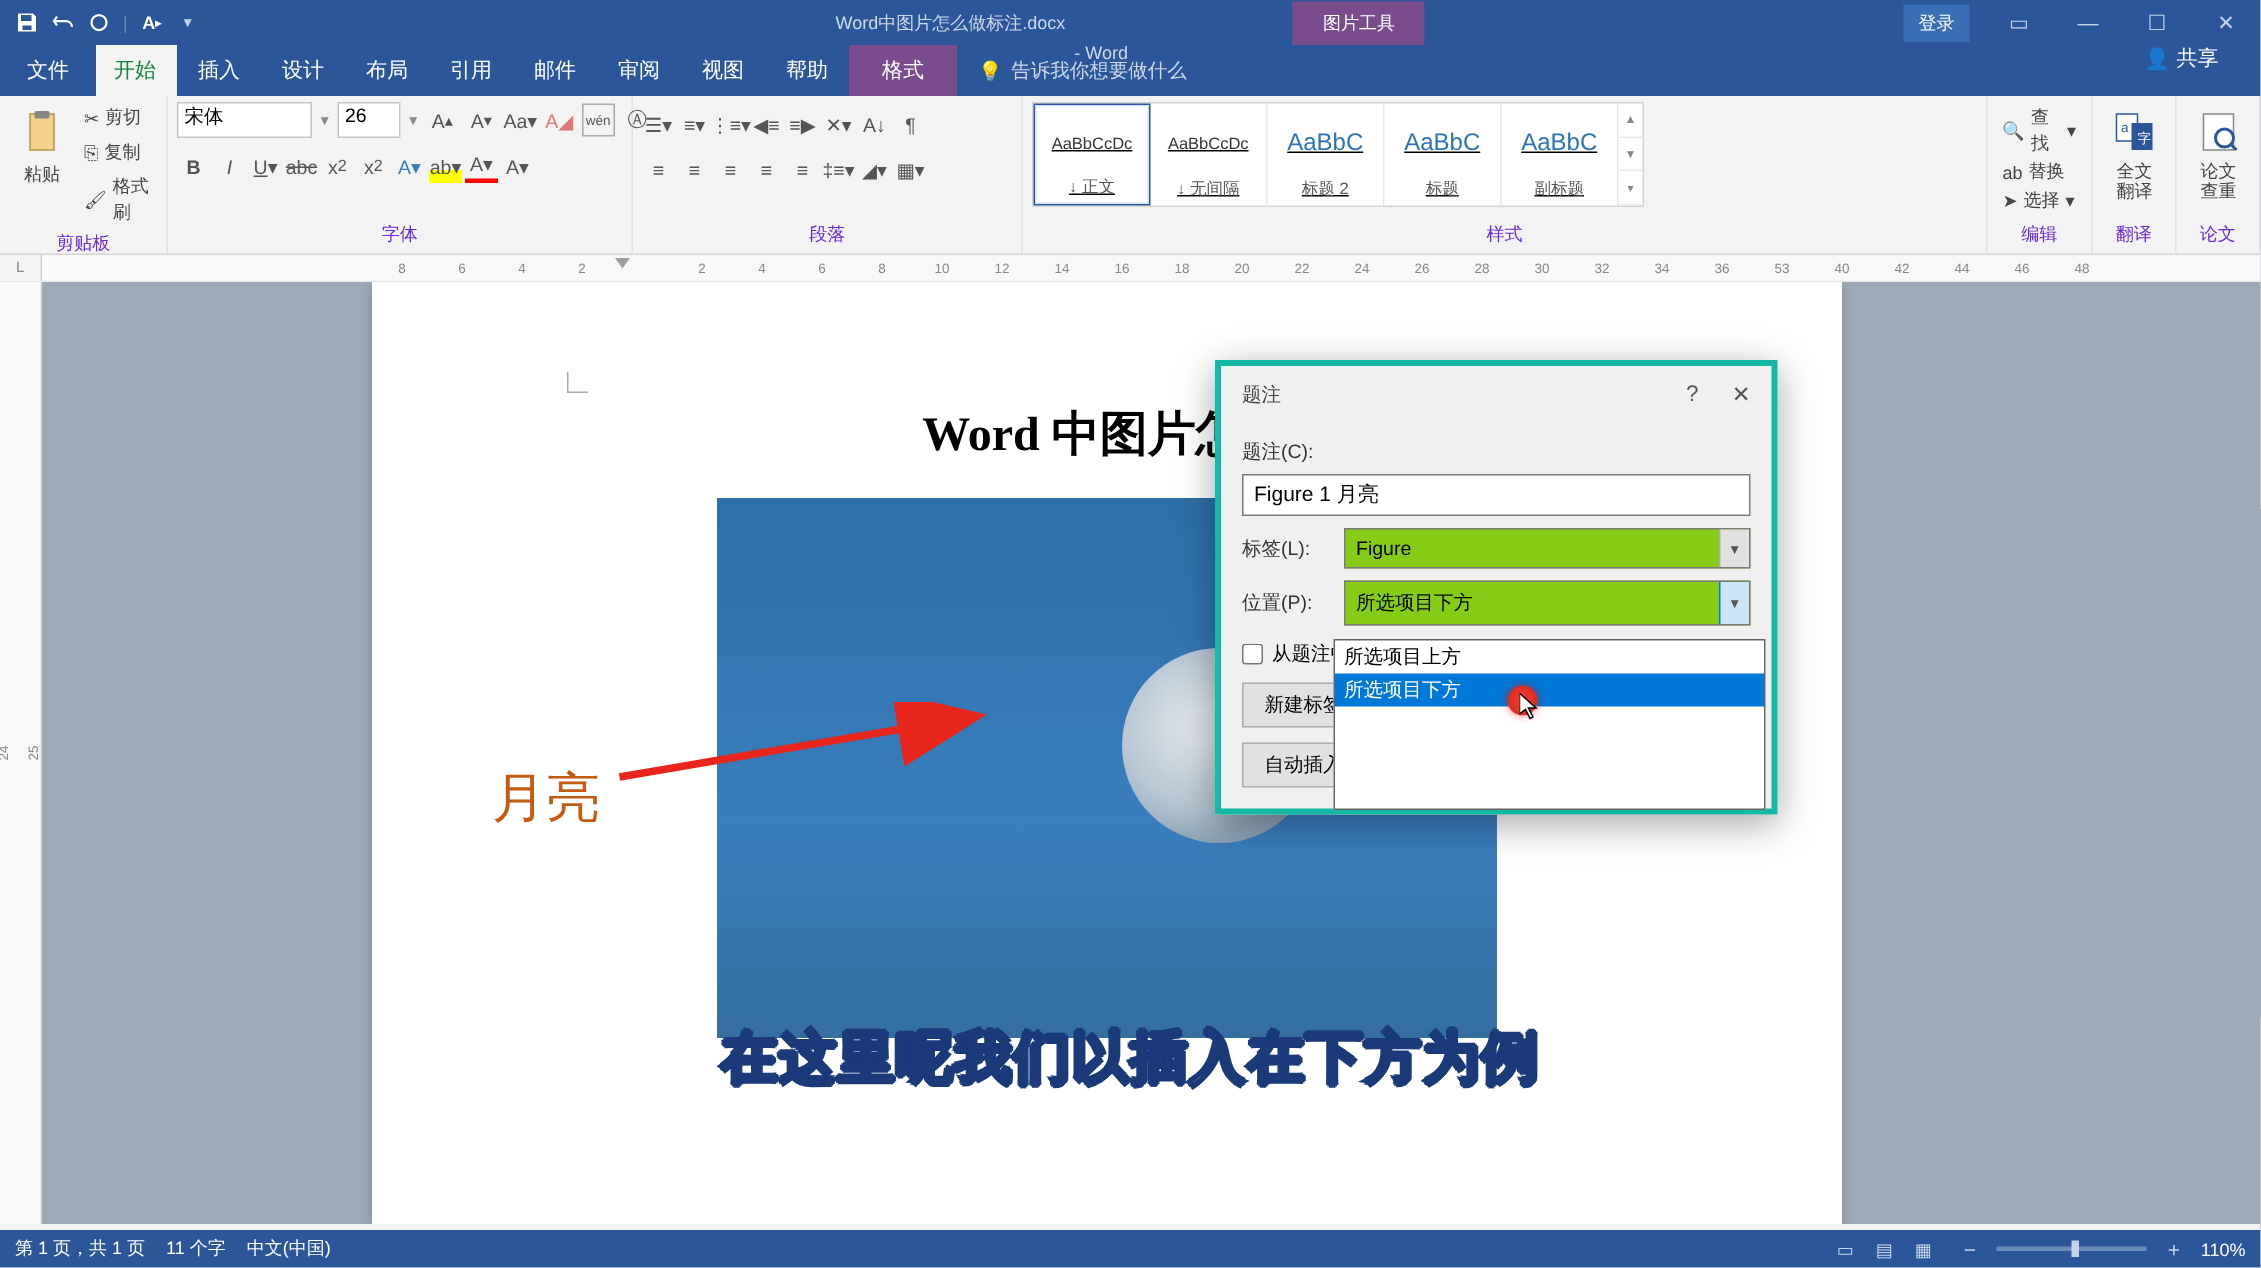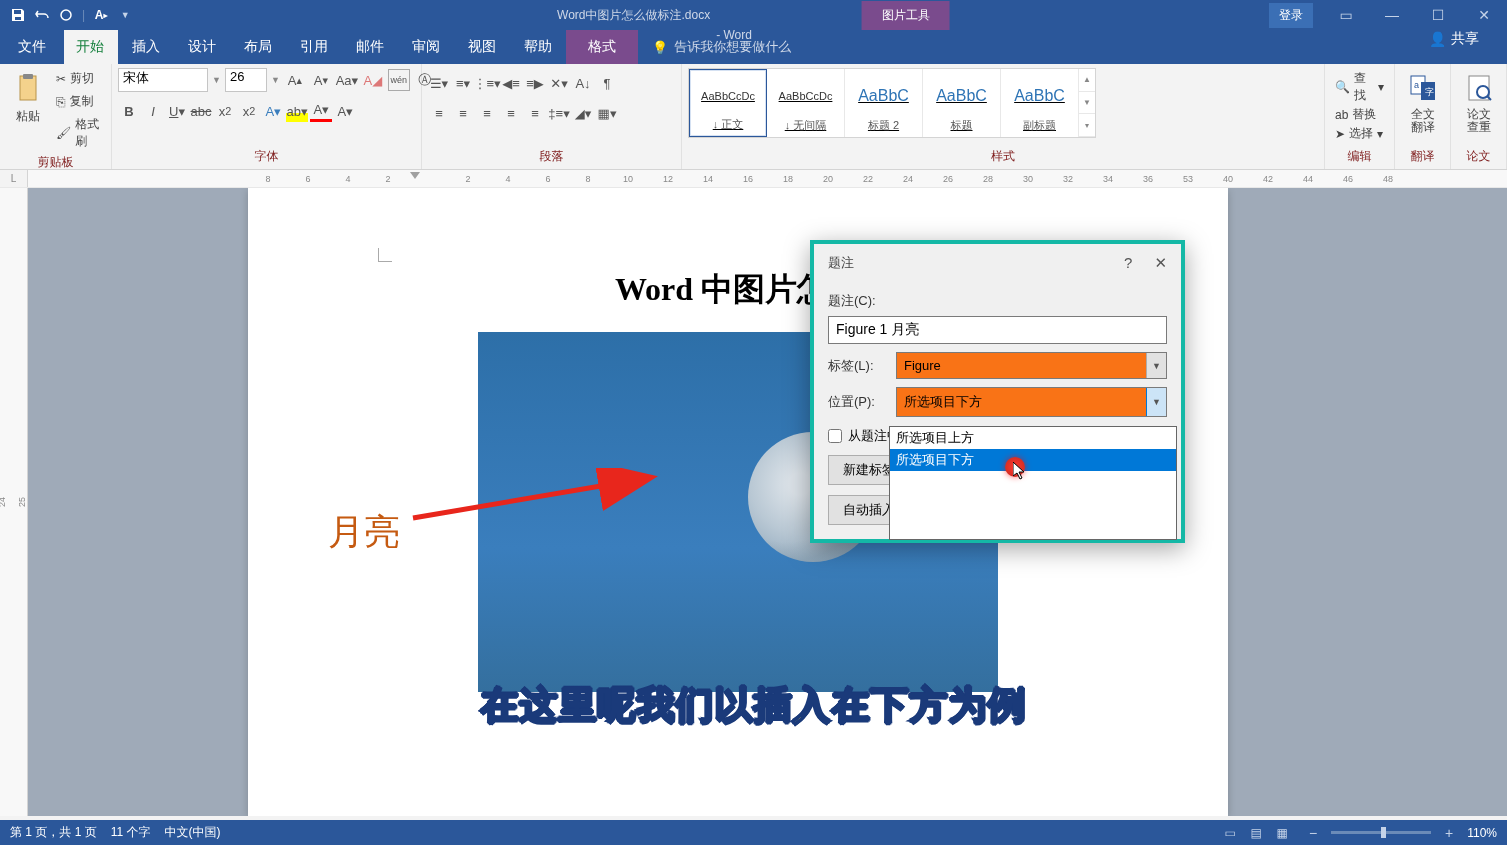--- a/index.html
+++ b/index.html
@@ -23,21 +23,21 @@
 .tab.file { padding: 0 18px; }
 .tab.active { background: #f3f3f3; color: #15803d; padding-left: 12px; }
 .tab.format { background: #7a4b8d; padding: 0 22px; }
 .tell-me { display: flex; align-items: center; gap: 6px; padding-left: 14px; color: #cfd8e8; font-size: 13px; }
 .share { position: absolute; right: 14px; color: white; display: flex; align-items: center; gap: 4px; }
 
 
 .ribbon { background: #f3f3f3; height: 106px; border-bottom: 1px solid #d4d4d4; display: flex; }
 .ribbon-group { border-right: 1px solid #e1e1e1; display: flex; flex-direction: column; padding: 4px 6px 2px; }
 .ribbon-group-content { flex: 1; display: flex; align-items: flex-start; gap: 4px; }
-.ribbon-group-label { text-align: center; font-size: 12px; color: #7f1d1d; padding: 2px 0; position: relative; }
+.ribbon-group-label { text-align: center; font-size: 12px; color: #6d28d9; padding: 2px 0; position: relative; }
 .big-btn { display: flex; flex-direction: column; align-items: center; justify-content: center; padding: 4px 6px; gap: 4px; font-size: 12px; color: #444; }
 .big-btn svg { width: 32px; height: 32px; }
 .small-row { display: flex; flex-direction: column; gap: 2px; font-size: 12px; color: #444; }
 .small-row div { display: flex; align-items: center; gap: 4px; padding: 2px; }
 .font-combo { display: flex; align-items: center; gap: 4px; }
 .font-combo select, .font-combo .combo { border: 1px solid #c5c5c5; background: white; font-size: 13px; height: 24px; padding: 0 4px; }
 .font-name { width: 90px; }
 .font-size { width: 42px; }
 .btn-row { display: flex; gap: 2px; margin-top: 4px; }
 .rb { width: 22px; height: 22px; display: flex; align-items: center; justify-content: center; font-size: 13px; color: #555; cursor: pointer; }
@@ -77,21 +77,21 @@
 
 
 .dialog { position: absolute; left: 810px; top: 240px; width: 375px; background: #f0f0f0; border: 4px solid #14b8a6; box-shadow: 0 6px 24px rgba(0,0,0,0.35); font-size: 13px; }
 .dialog-title { padding: 10px 14px; display: flex; justify-content: space-between; align-items: center; color: #444; }
 .dialog-title-right { display: flex; gap: 22px; font-size: 15px; color: #555; }
 .dialog-body { padding: 6px 14px 14px; }
 .dlg-label { color: #333; margin: 4px 0 6px; }
 .dlg-input { width: 100%; border: 1px solid #7a7a7a; background: white; padding: 5px 7px; font-size: 14px; }
 .dlg-row { display: flex; align-items: center; gap: 10px; margin: 8px 0; }
 .dlg-row-label { width: 58px; color: #333; }
-.dlg-combo { flex: 1; display: flex; border: 1px solid #7a7a7a; background: #f97316; }
+.dlg-combo { flex: 1; display: flex; border: 1px solid #7a7a7a; background: #84cc16; }
 .dlg-combo.open .combo-btn { background: #cce4f7; border-left-color: #0078d7; }
 .dlg-combo-text { flex: 1; padding: 5px 7px; }
 .combo-btn { width: 20px; background: #e1e1e1; border-left: 1px solid #adadad; display: flex; align-items: center; justify-content: center; font-size: 9px; color: #555; }
 .dlg-check { display: flex; align-items: center; gap: 6px; margin: 10px 0; }
 .dlg-check input { width: 14px; height: 14px; }
 .dlg-btn { border: 1px solid #adadad; background: #e1e1e1; padding: 5px 14px; font-size: 13px; cursor: pointer; }
 .dlg-dropdown { position: absolute; left: 889px; top: 426px; width: 288px; background: white; border: 1px solid #666; font-size: 13px; z-index: 100; }
 .dlg-dropdown-item { padding: 2px 6px; }
 .dlg-dropdown-item.hover { background: #0078d7; color: white; }
 .dlg-dropdown-pad { height: 68px; }

